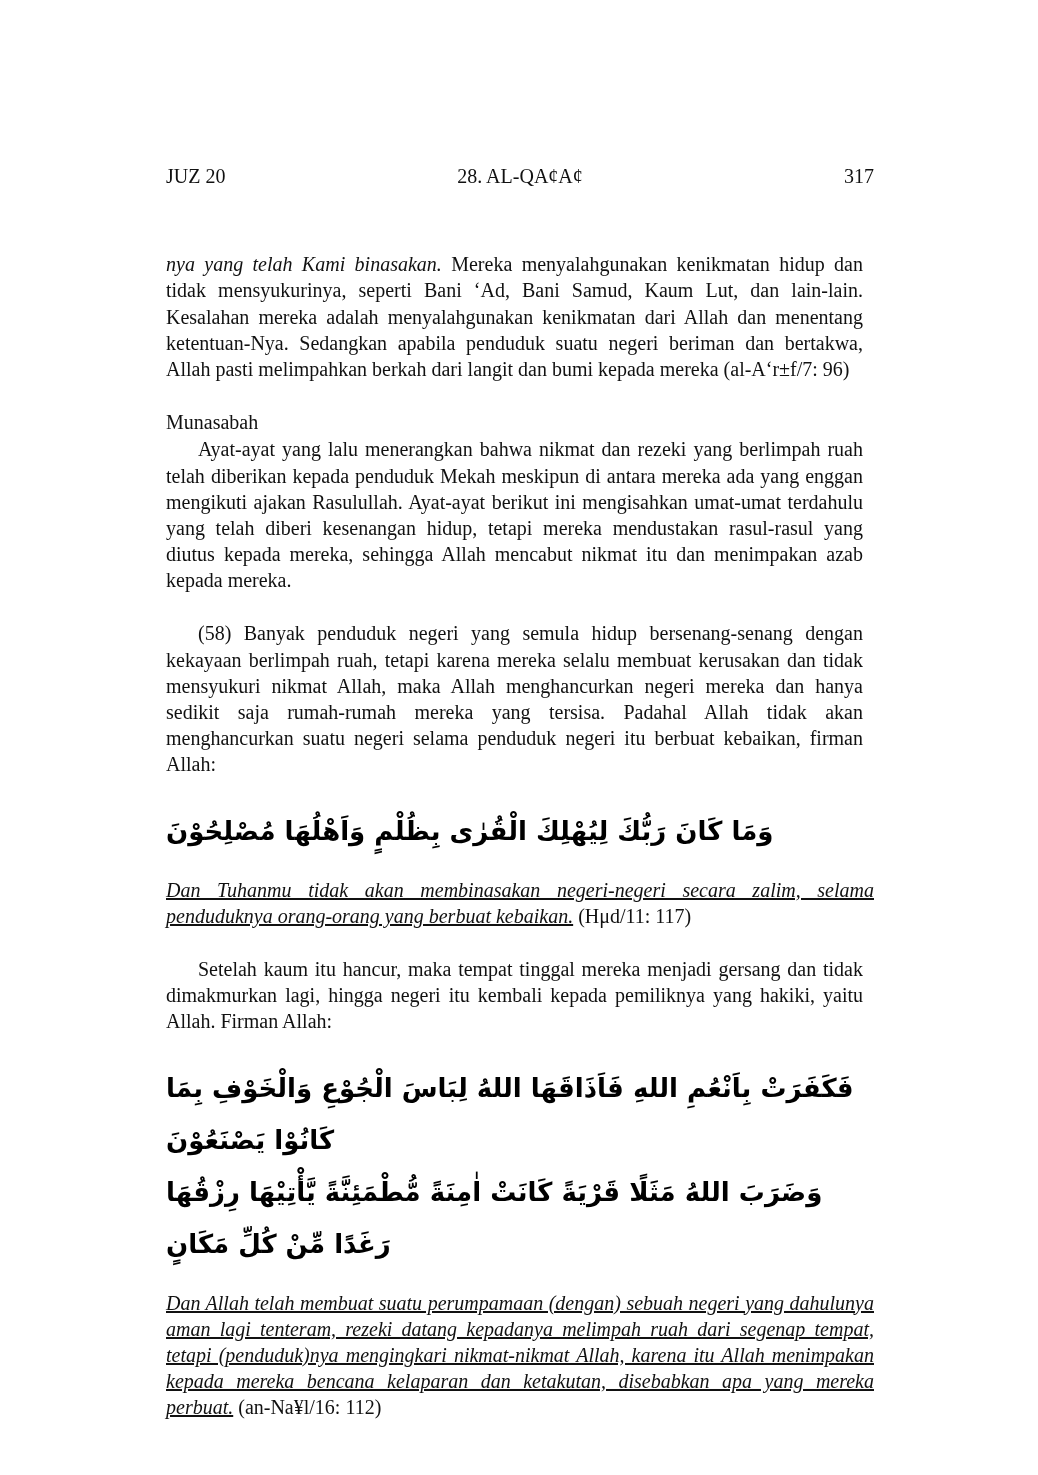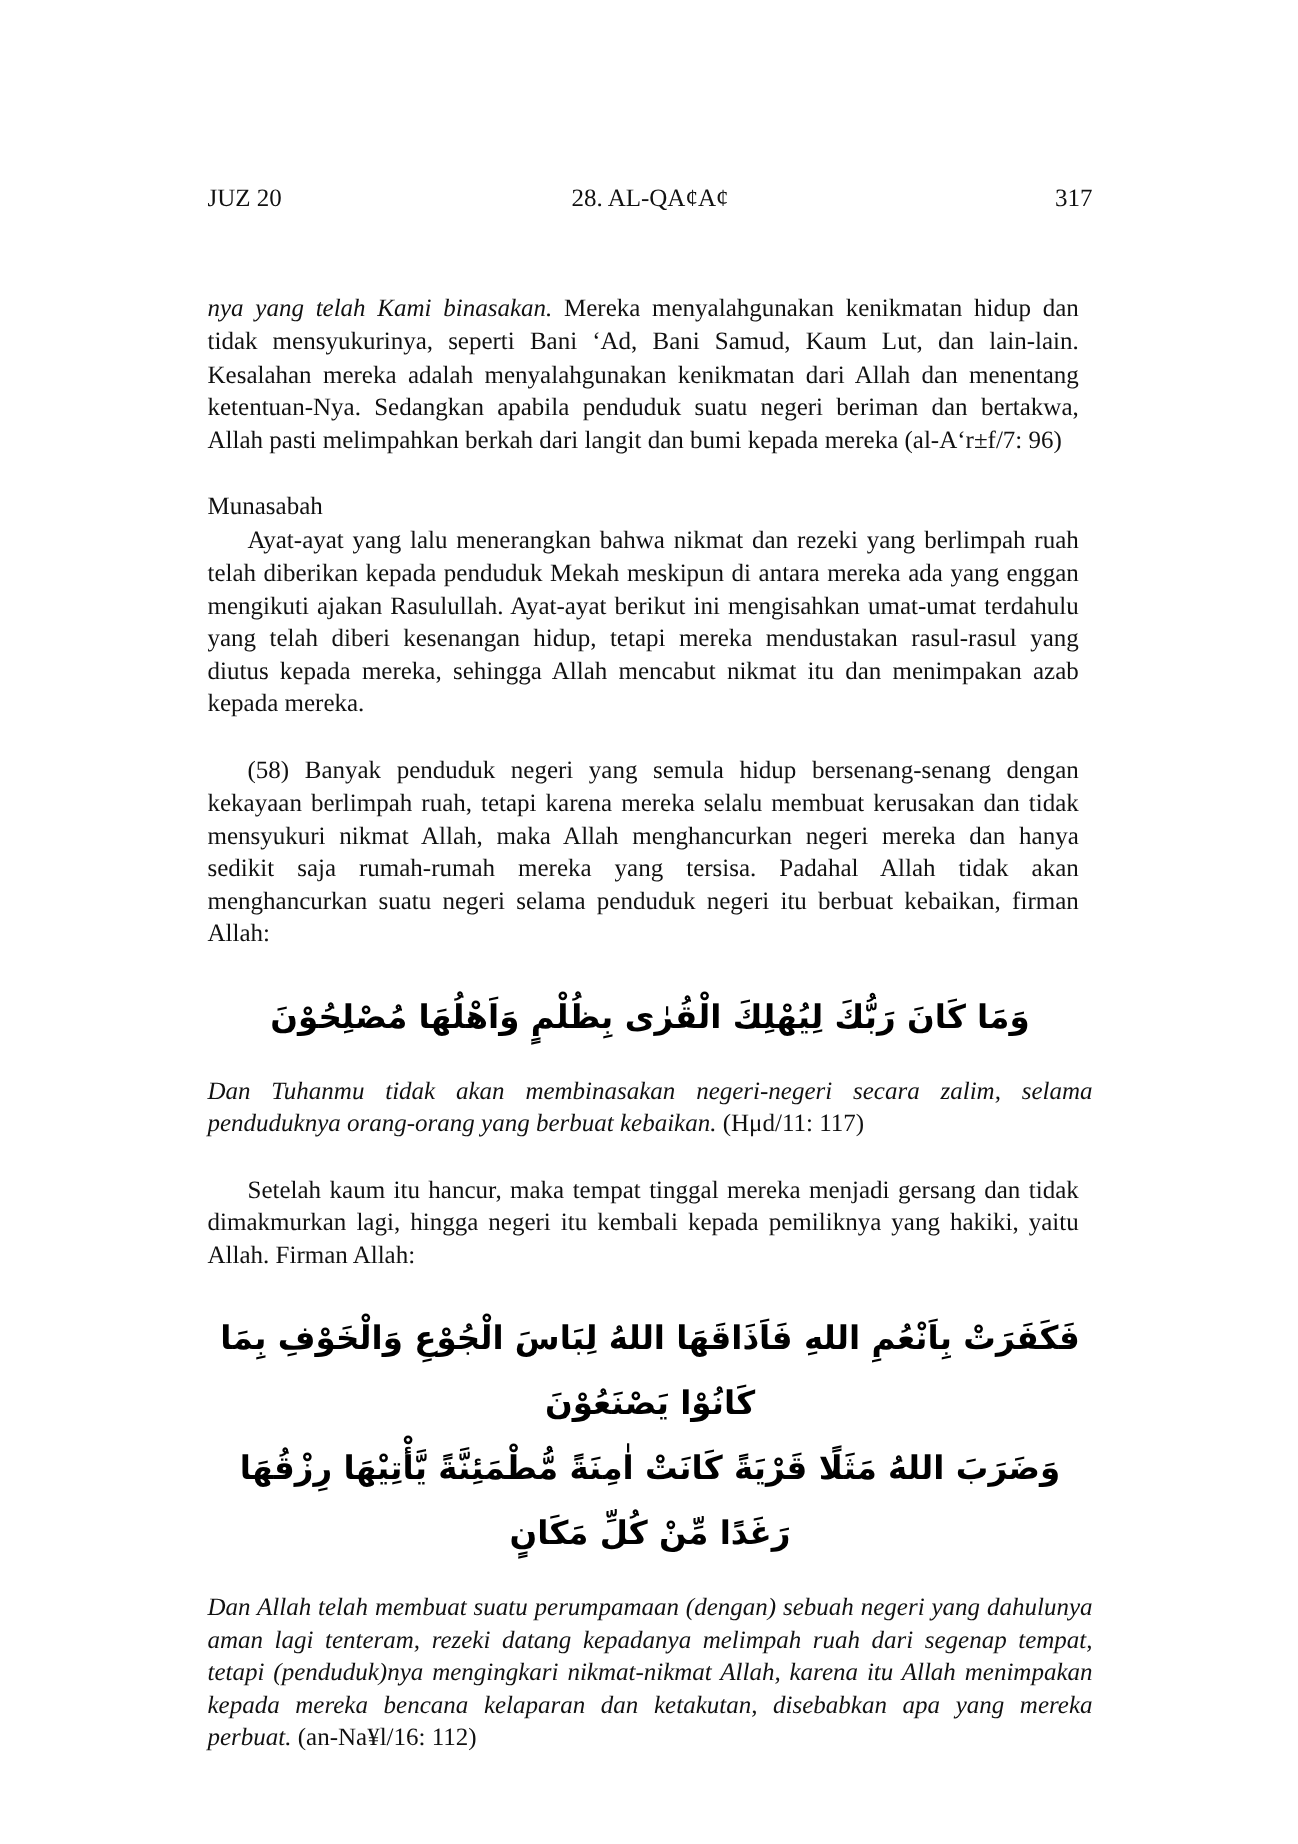--- a/index.html
+++ b/index.html
@@ -18,44 +18,44 @@
     overflow: hidden;
   }
   .page-header {
     display: flex;
     justify-content: space-between;
     align-items: baseline;
     margin-bottom: 62px;
     font-size: 20px;
   }
   .page-header .center { text-align: center; flex: 1; font-family: Liberation Serif, serif; }
-  .page-header .left, .page-header .right { min-width: 80px; }
+  .page-header .left, .page-header .right { min-width: 80px; margin-top: 17px; }
   .page-header .right { text-align: right; }
   p.body {
     text-align: justify;
     margin: 0 11px 27px 0;
     font-family: Liberation Serif, serif;
   }
   p.flush { text-indent: 0; }
   p.indent { text-indent: 32px; }
   h2.section-heading {
     font-size: 20px;
     font-weight: normal;
     margin: 0 0 1px 0;
     line-height: 1.31;
   }
   .quote {
     text-align: justify;
     margin: 0 0 27px 0;
   }
-  .quote em { font-style: italic; }
+  .quote em { font-style: italic; text-decoration: underline; }
   .quote .ref { font-style: normal; }
   .arabic-block {
     direction: rtl;
-    text-align: center;
+    text-align: left;
     font-family: "DejaVu Sans", sans-serif;
     font-weight: 700;
     font-size: 26px;
     line-height: 2.0;
     margin: 10px 0 20px 0;
     color: #000000;
   }
   em { font-style: italic; }
 </style>
 </head>

